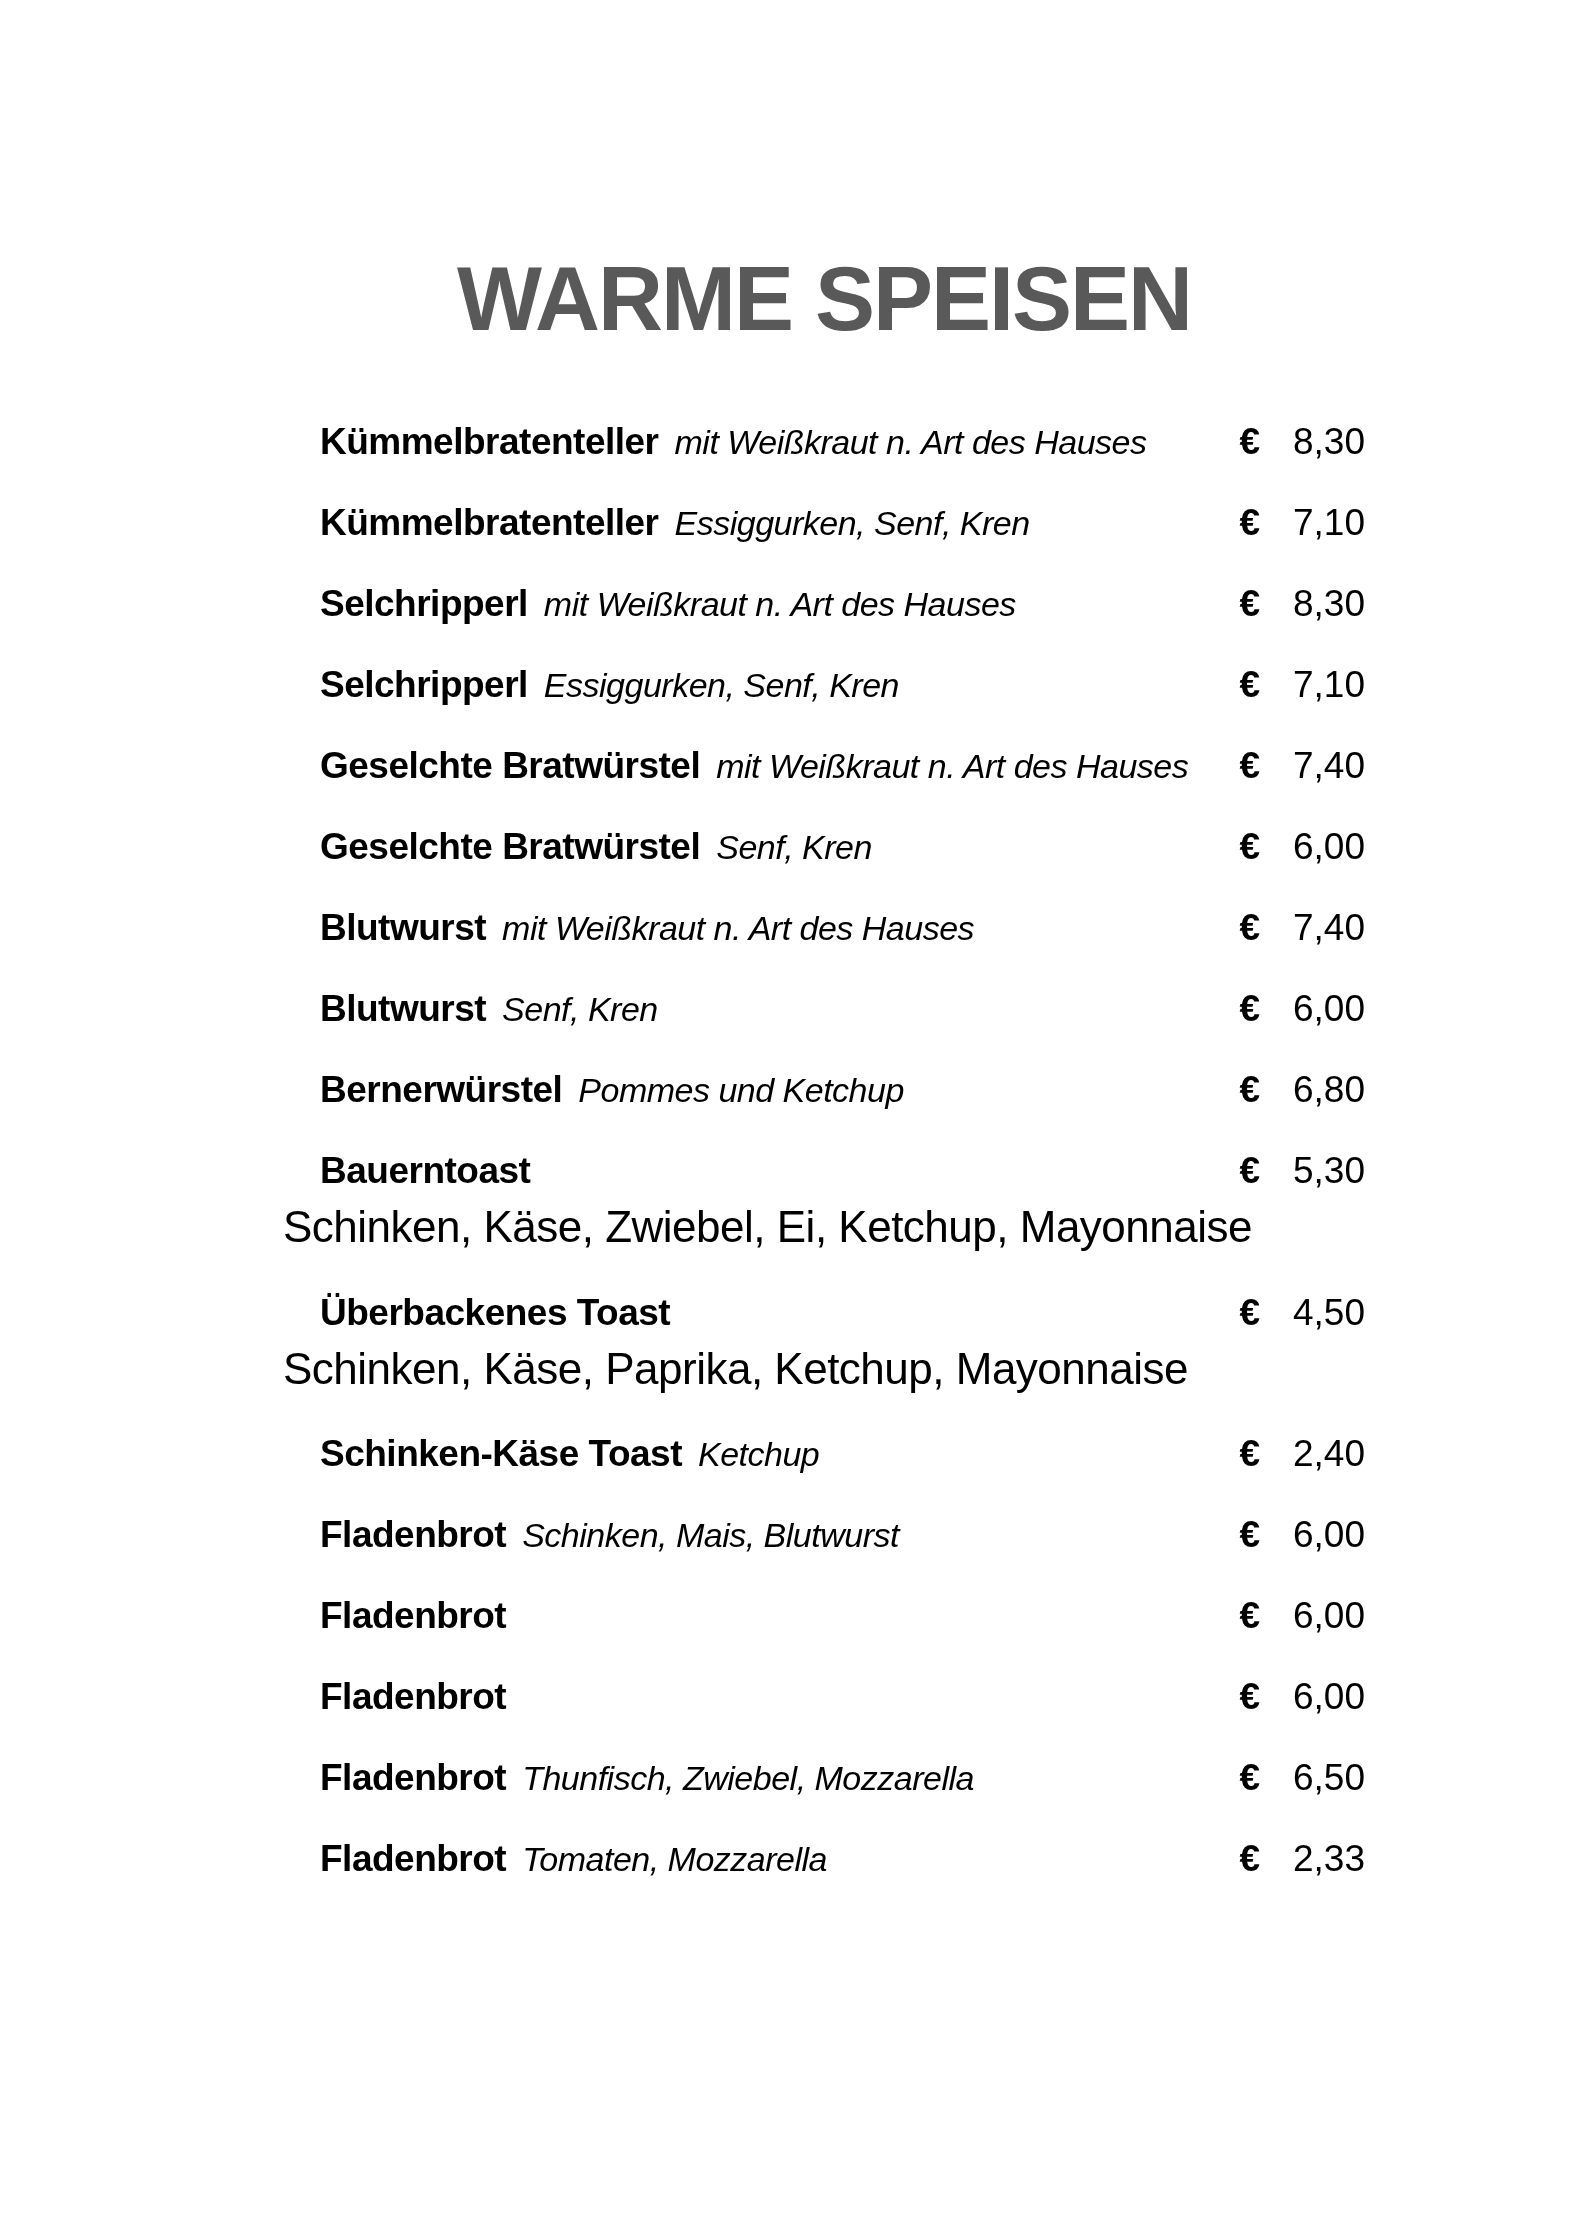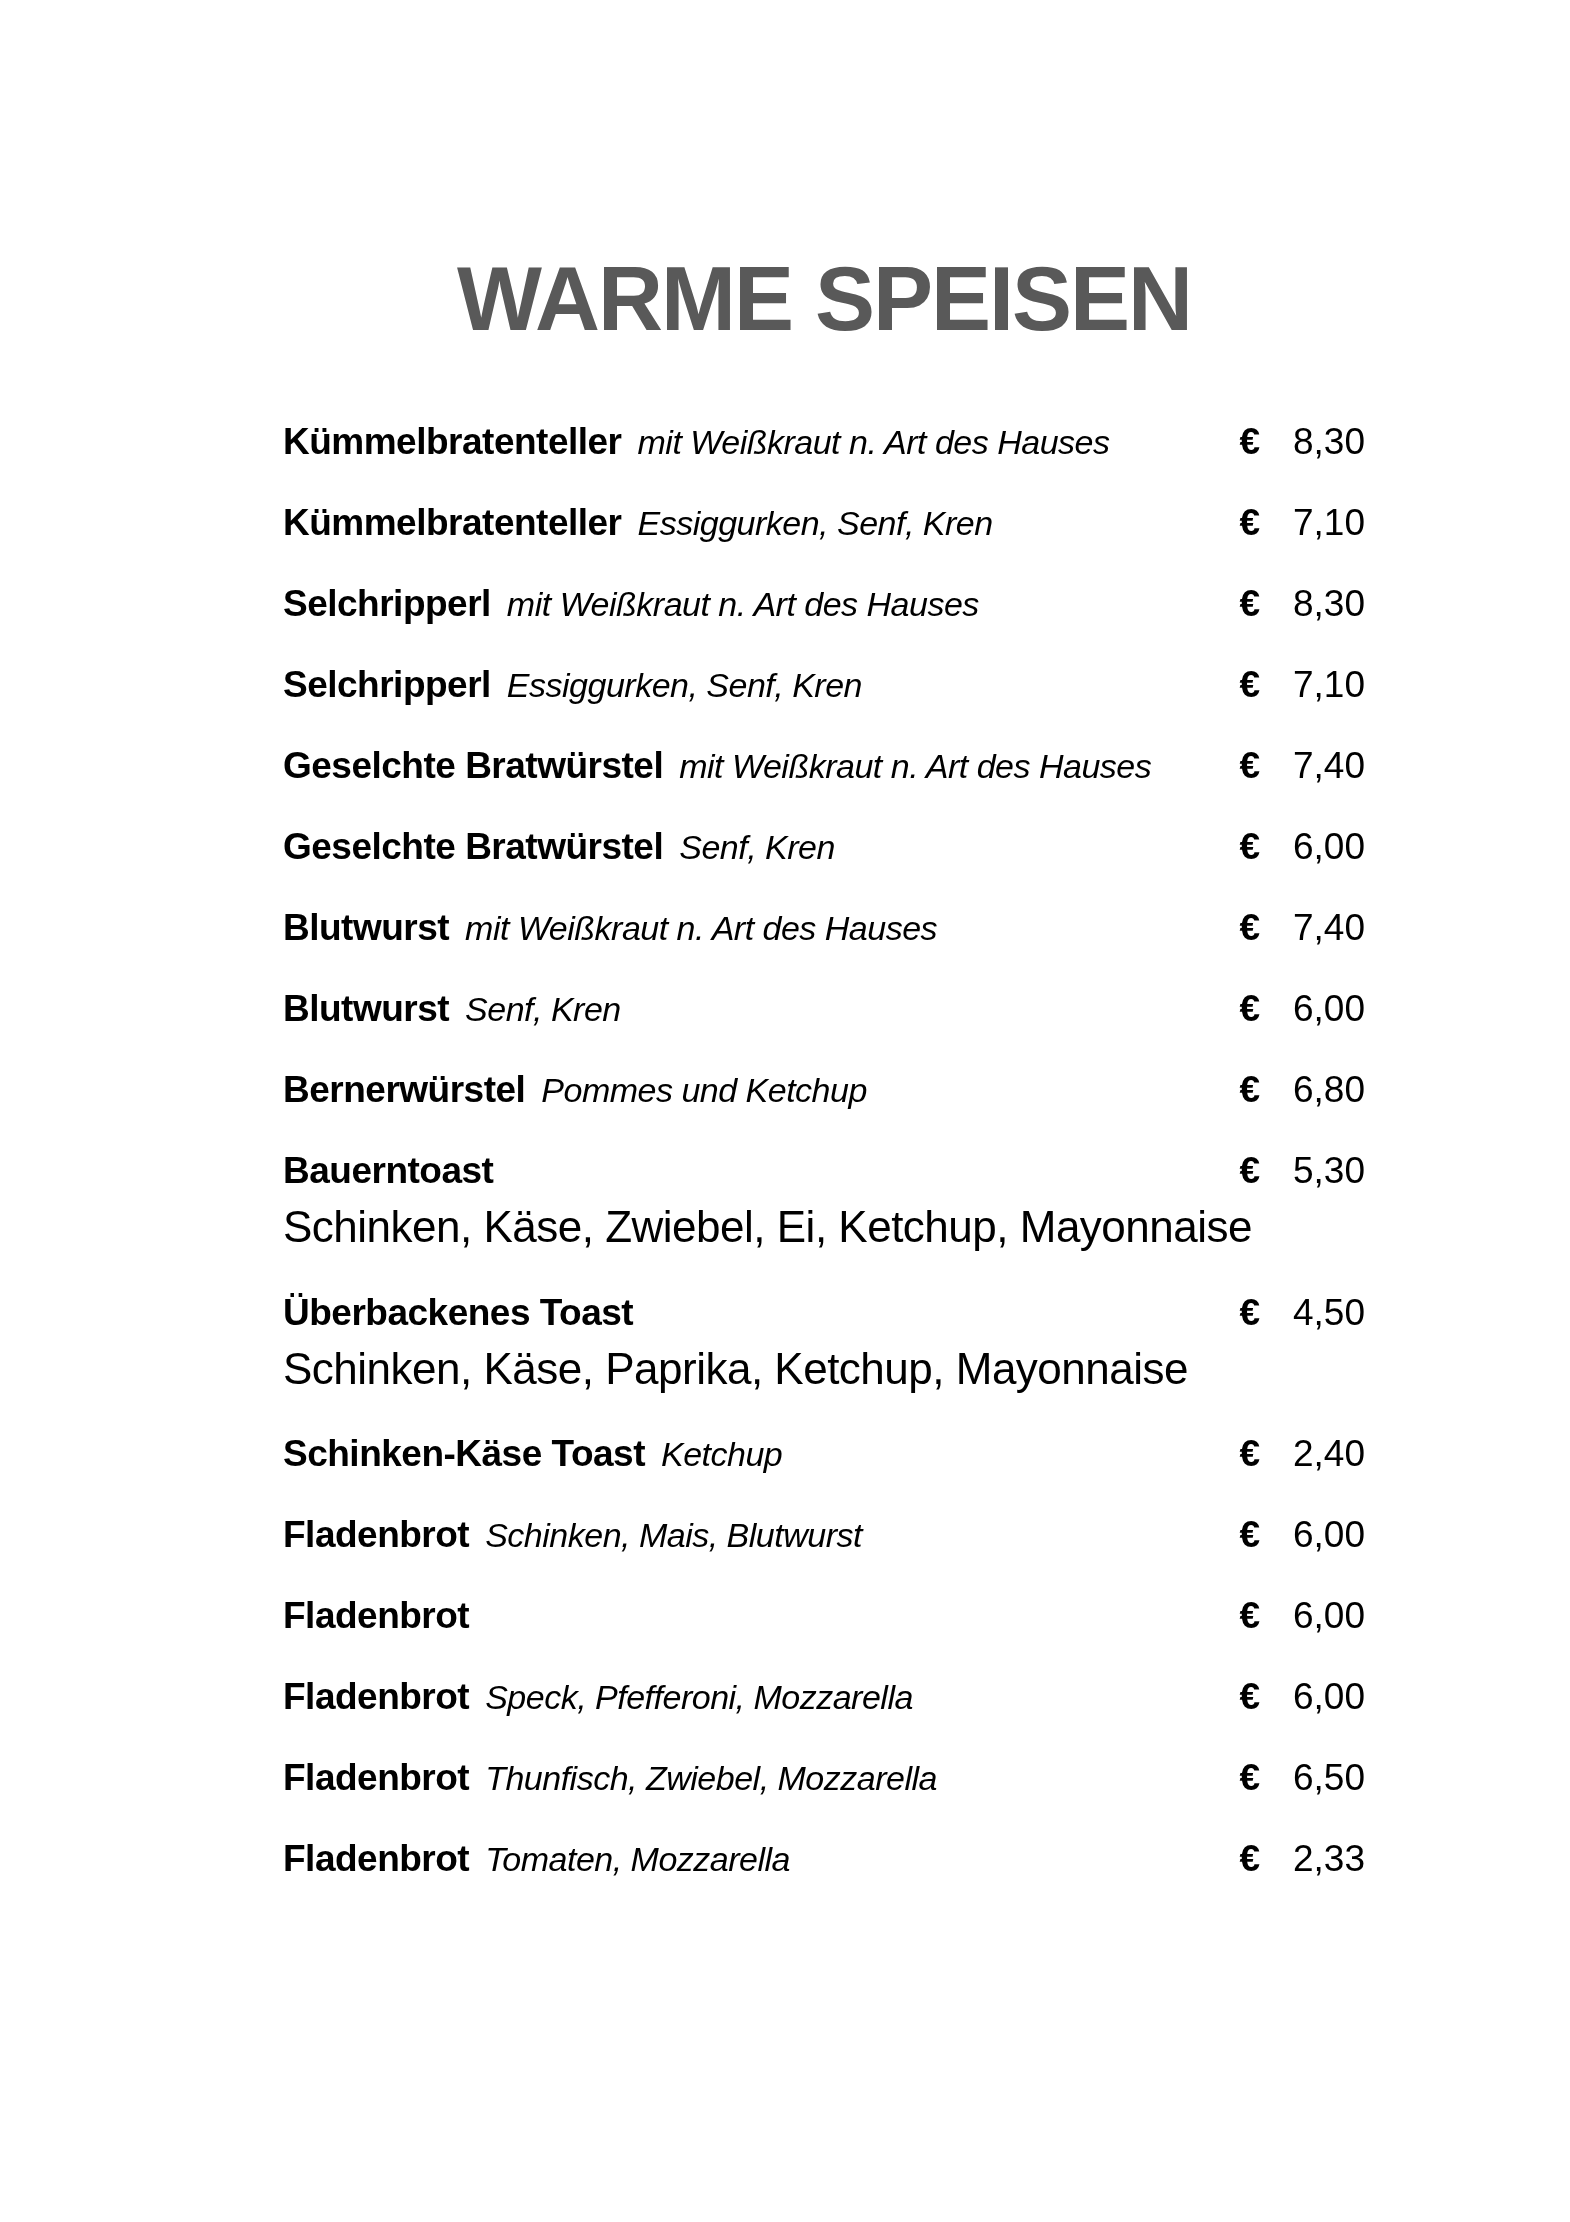--- a/index.html
+++ b/index.html
@@ -32,20 +32,21 @@
   .menu-list {
     margin-top: 72px;
   }
   .menu-row {
     margin-bottom: 39px;
   }
   .row-main {
     display: flex;
     align-items: baseline;
     white-space: nowrap;
+    margin-left: 37px;
   }
   .item-name {
     font-size: 37px;
     font-weight: bold;
     letter-spacing: -0.5px;
   }
   .item-desc {
     font-size: 34px;
     letter-spacing: -0.5px;
     margin-left: 16px;
@@ -244,21 +245,20 @@
         <span class="currency">€</span>
         <span class="price">6,00</span>
       </span>
     </div>
 
   </div>
 
   <div class="menu-row">
     <div class="row-main">
       <span class="item-name">Fladenbrot</span>
-      <span class="item-desc">Speck, Pfefferoni, Mozzarella</span>
       <span class="price-group">
         <span class="currency">€</span>
         <span class="price">6,00</span>
       </span>
     </div>
 
   </div>
 
   <div class="menu-row">
     <div class="row-main">

